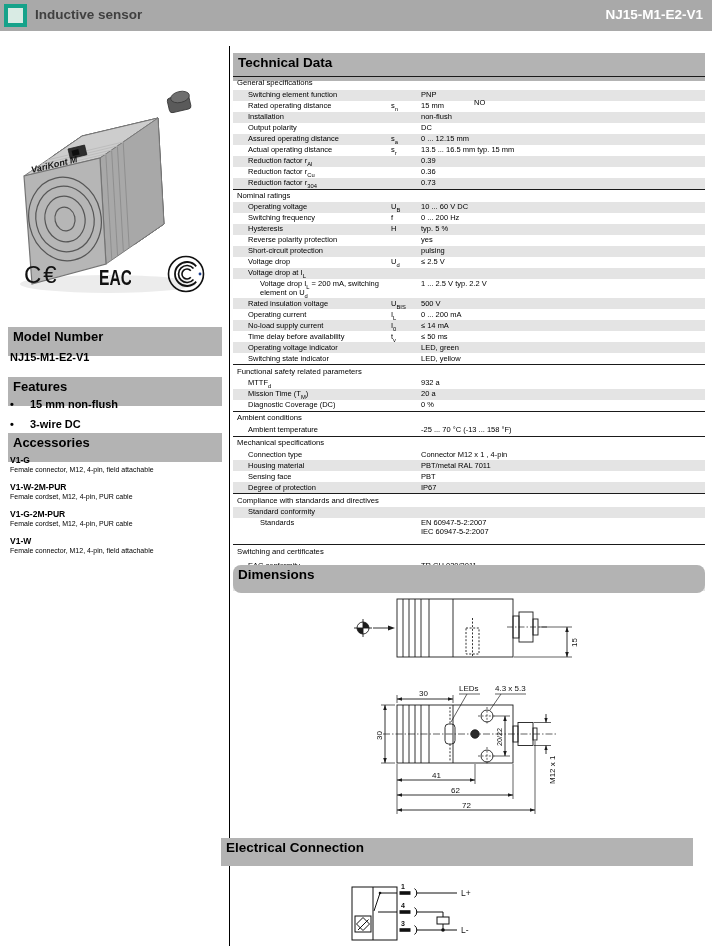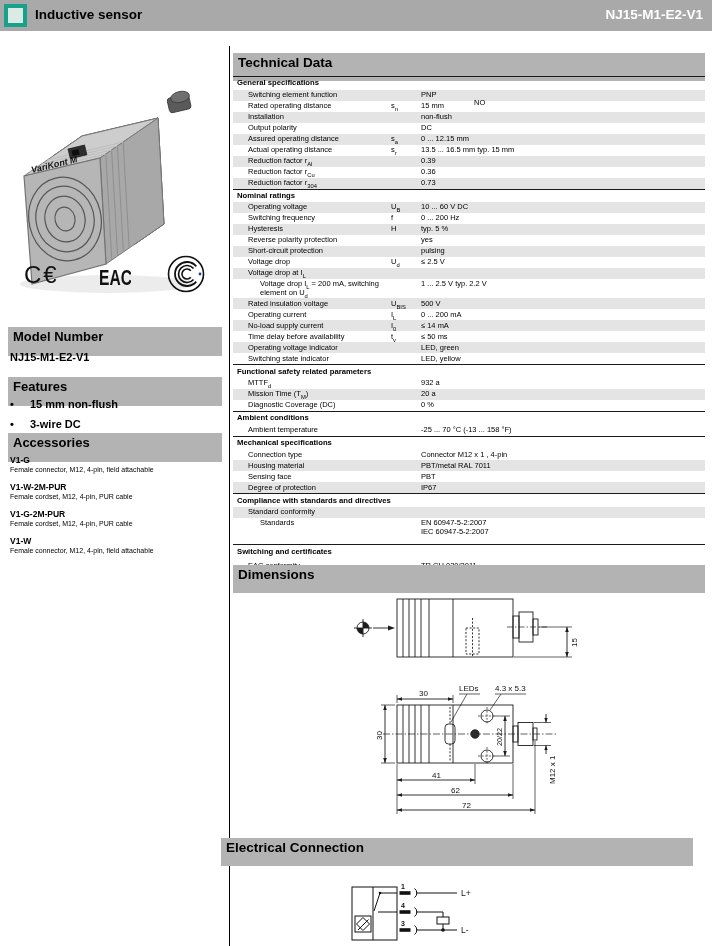--- a/index.html
+++ b/index.html
@@ -1,39 +1,39 @@
 <!DOCTYPE html>
 <html><head>
 <meta charset="utf-8">
 <style>
   html,body{margin:0;padding:0;background:#fff;}
   body{width:712px;height:946px;position:relative;font-family:"Liberation Sans",sans-serif;color:#000;overflow:hidden;}
   .abs{position:absolute;}
   
   .topbar{left:0;top:0;width:712px;height:31px;background:#a9a9a9;}
   .brandbox{left:4px;top:4px;width:23px;height:23px;background:#d9ebe4;border:4px solid #16a28a;box-sizing:border-box;}
-  .topbar-title{left:35px;top:7px;font-size:13.5px;font-weight:bold;color:#000000;}
+  .topbar-title{left:35px;top:7px;font-size:13.5px;font-weight:bold;color:#404040;}
   .topbar-model{right:9px;top:7px;font-size:13.5px;font-weight:bold;color:#fff;}
   
   .bar{background:#b3b3b3;font-weight:bold;font-size:13px;line-height:19px;height:29px;padding-left:5px;box-sizing:border-box;}
   .bar.right{width:472px;height:28px;line-height:20px;font-size:13.5px;}
   .vline{left:229px;top:46px;width:1px;height:900px;background:#000;}
   
   .left-col-bar{left:8px;width:214px;}
   .model-value{left:10px;top:351px;font-size:11px;font-weight:bold;}
   .features-list{left:10px;top:398px;width:210px;}
   .feature-item{display:flex;font-size:11px;font-weight:bold;margin-bottom:7px;line-height:13px;}
   .feature-item .dot{width:20px;flex:none;font-size:11px;}
   .acc-list{left:10px;top:455px;width:210px;}
   .acc-item{margin-bottom:8px;}
   .acc-name{font-size:8.5px;font-weight:bold;line-height:10px;}
   .acc-desc{font-size:7px;line-height:9px;}
   
   .tech-table{left:233px;top:76px;width:472px;}
-  .t-sec{font-weight:bold;font-size:7.7px;padding:2.4px 0 1.8px 4px;border-top:1px solid #1a1a1a;line-height:1.1;}
+  .t-sec{font-weight:normal;font-size:7.7px;padding:2.4px 0 1.8px 4px;border-top:1px solid #1a1a1a;line-height:1.1;}
   .t-row{display:flex;align-items:flex-start;padding:1.3px 0 1.3px 15px;font-size:7.5px;line-height:1.12;}
   .t-row.shade{background:#e4e4e4;justify-content:space-between;}
   .t-row.tall{padding-top:4px;padding-bottom:4px;}
   .t-label{width:140px;flex:none;padding-right:3px;}
   .t-row.sub .t-label{margin-left:12px;width:128px;}
   .t-sym{width:30px;flex:none;}
   .t-val{flex:1;position:relative;}
   .t-val2{position:absolute;left:53px;top:8px;}
   .t-gap{height:7px;}
   sub{font-size:5.8px;line-height:0;}
@@ -335,21 +335,21 @@
       <div class="t-sym"></div>
       <div class="t-val"><span>TR CU 020/2011</span></div>
     </div>
     <div class="t-row shade tall">
       <div class="t-label"><span>CCC approval</span></div>
       <div class="t-sym"></div>
       <div class="t-val"><span>Certified by China Compulsory Certification (CCC)</span></div>
     </div>
   </div>
 
-<div class="abs bar right" style="left:233px;top:565px;">Dimensions</div>
+<div class="abs bar right" style="left:233px;top:565px;border-radius:8px;">Dimensions</div>
 <svg class="abs" style="left:233px;top:588px;" width="472" height="245" viewBox="0 0 472 245">
   <g fill="none" stroke="#1c1c1c" stroke-width="0.9">
 
     <rect x="164" y="11" width="116" height="58"></rect>
     <line x1="170" y1="11" x2="170" y2="69"></line>
       <line x1="176" y1="11" x2="176" y2="69"></line>
     <line x1="182" y1="11" x2="182" y2="69"></line>
       <line x1="188" y1="11" x2="188" y2="69"></line>
     <line x1="196" y1="11" x2="196" y2="69"></line>
       <line x1="220" y1="11" x2="220" y2="69"></line>

